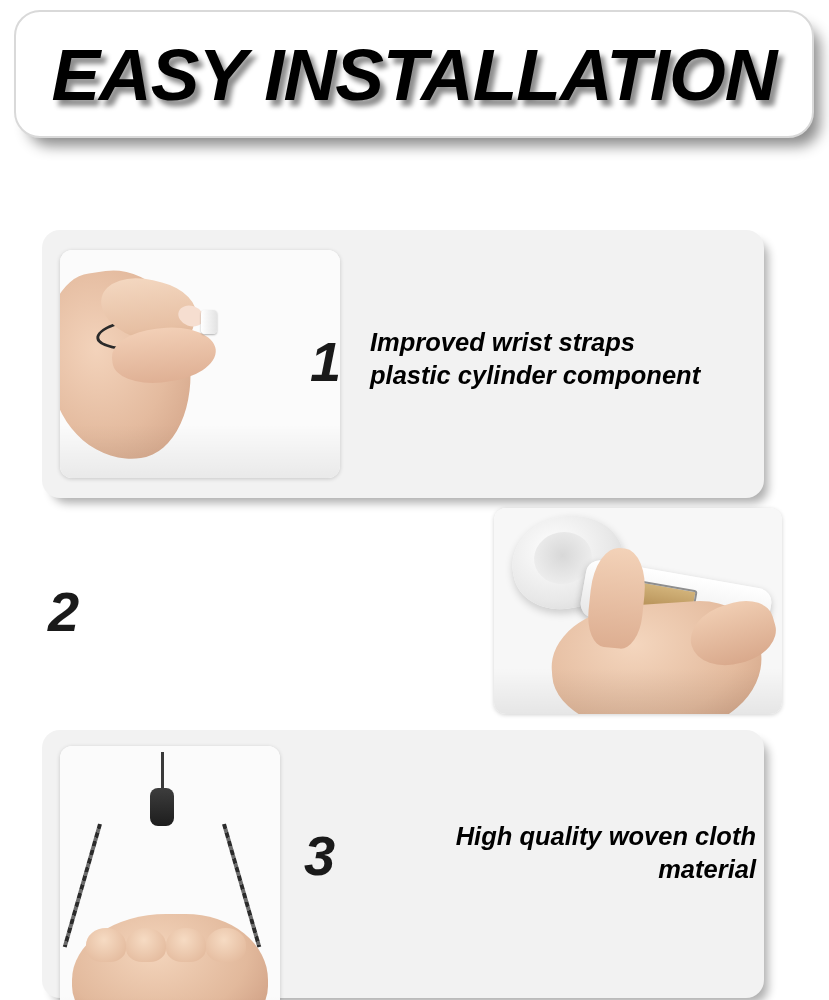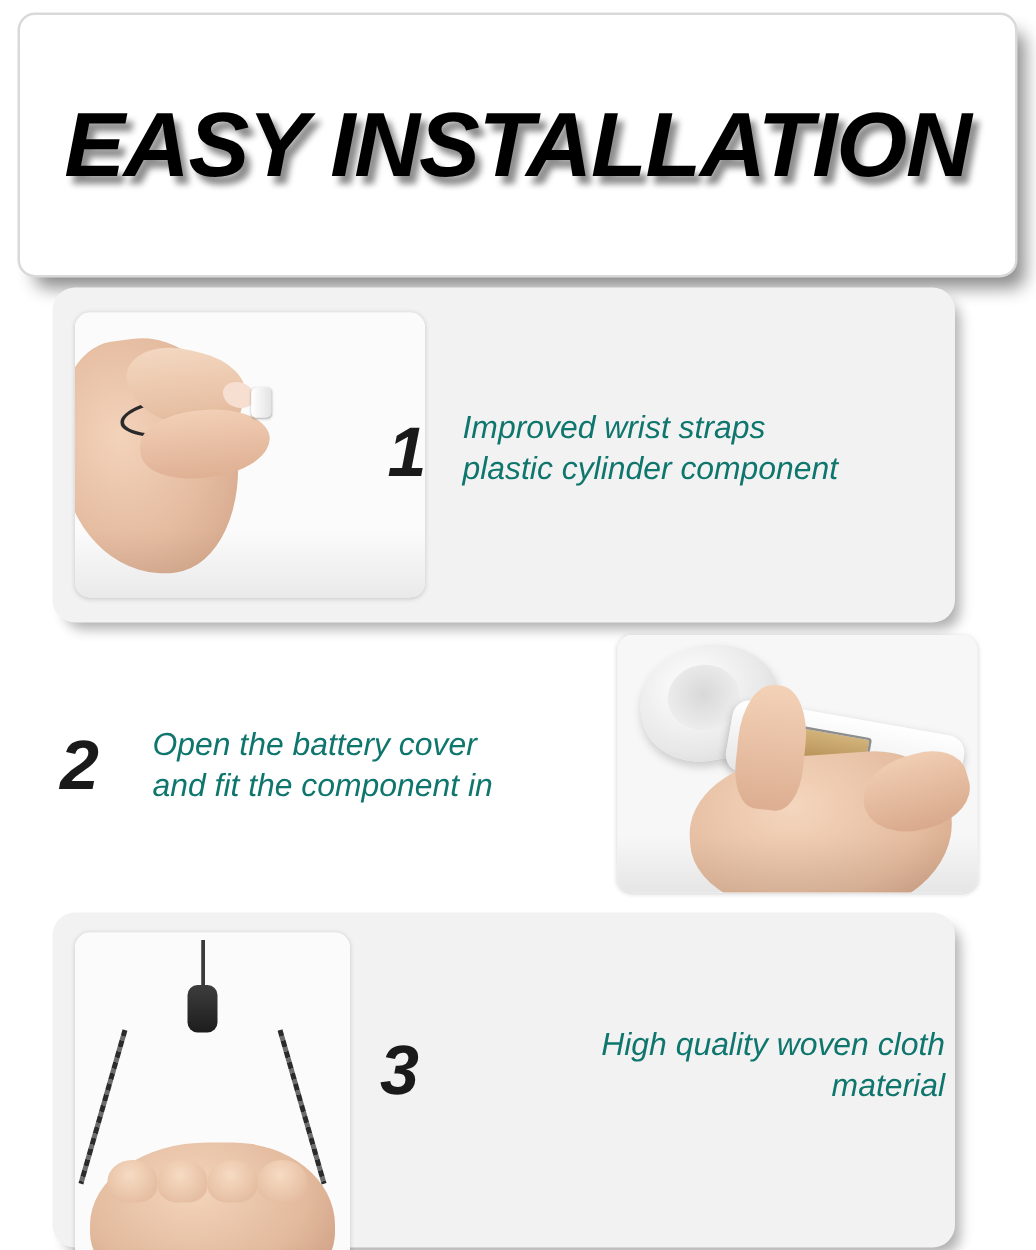--- a/index.html
+++ b/index.html
@@ -15,24 +15,24 @@
     font-family: "Liberation Sans", sans-serif;
     overflow: hidden;
   }
 
   
   .header-banner {
     position: absolute;
     left: 14px;
     top: 10px;
     width: 800px;
-    height: 212px;
+    height: 128px;
     background: #ffffff;
     border: 2px solid #d9d9d9;
-    border-radius: 14px;
+    border-radius: 26px;
     box-shadow: 10px 12px 14px -4px rgba(0,0,0,0.45);
   }
   .header-title {
     position: absolute;
     left: 0;
     top: 0;
     width: 100%;
     height: 100%;
     display: flex;
     align-items: center;
@@ -74,24 +74,24 @@
     font-weight: bold;
     font-size: 56px;
     color: #1a1a1a;
     line-height: 1;
   }
 
   .step-text {
     position: absolute;
     font-family: "Liberation Sans", sans-serif;
     font-style: italic;
-    font-weight: normal;
+    font-weight: bold;
     font-size: 25.5px;
     line-height: 1.28;
-    color: #0f766e;
+    color: #000000;
     white-space: pre-line;
   }
 
   
   .p1-bg {
     position: absolute; inset: 0;
     background: #fbfbfb;
   }
   .p1-hand {
     position: absolute;
@@ -304,22 +304,20 @@
   <div class="step-num" style="left:268px; top:104px;">1</div>
 
   <div class="step-text" style="left:328px; top:96px; width:390px;">Improved wrist straps
 plastic cylinder component</div>
 </div>
 
 <div class="step-card no-card" style="left:22px; top:508px; width:760px; height:216px;">
 
   <div class="step-num" style="left:26px; top:76px;">2</div>
 
-  <div class="step-text" style="left:100px; top:72px; width:400px;">Open the battery cover
-and fit the component in</div>
 
   <div class="photo" style="left:472px; top:0px; width:288px; height:206px;">
     <div class="p2-bg"></div>
     <div class="p2-cover"></div>
     <div class="p2-cover-in"></div>
     <div class="p2-device"></div>
     <div class="p2-batt"></div>
     <div class="p2-contacts"></div>
     <div class="p2-hand"></div>
     <div class="p2-finger-a"></div>

